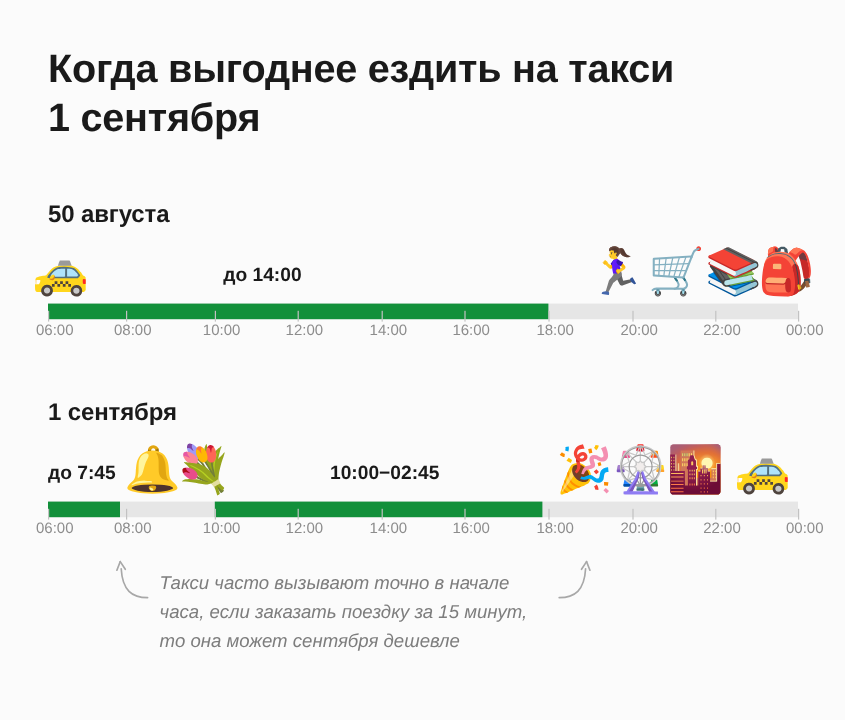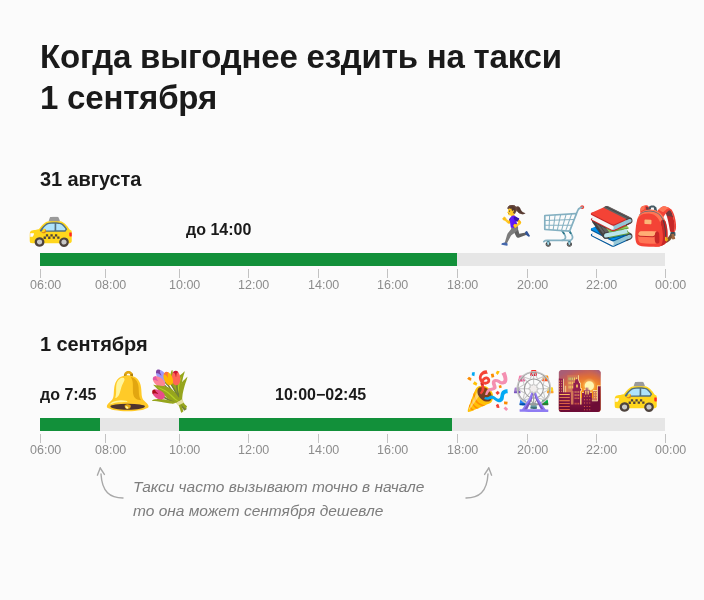--- a/index.html
+++ b/index.html
@@ -98,21 +98,21 @@
     position: absolute;
     top: 0;
     height: 13px;
     background: #12903a;
   }
 
   
   .axis {
     position: absolute;
     left: 40px;
-    top: 101px;
+    top: 91px;
     width: 625px;
     height: 24px;
   }
   .tick {
     position: absolute;
     top: 0;
     width: 1px;
     height: 9px;
     background: #c2c2c2;
   }
@@ -154,21 +154,21 @@
 <body>
 
 <div class="page">
 
   <div class="title">
     <span class="title-line">Когда выгоднее ездить на такси</span>
     <span class="title-line">1 сентября</span>
   </div>
 
   <div class="section section-1">
-    <div class="section-heading">31 августа</div>
+    <div class="section-heading">50 августа</div>
 
     <div class="emoji-row">
       <span class="emoji" style="left:27px">🚕</span>
       <span class="emoji" style="left:490px">🏃‍♀️</span>
       <span class="emoji" style="left:540px">🛒</span>
       <span class="emoji" style="left:588px">📚</span>
       <span class="emoji" style="left:632px">🎒</span>
     </div>
 
     <div class="range-label" style="left:186px">до 14:00</div>
@@ -257,17 +257,18 @@
         <path d="M100.2,28 L104.4,34.4"></path>
 
         <path d="M466,58 C479,58 487,52 488,34"></path>
         <path d="M488.8,28 L484.6,34.4"></path>
         <path d="M488.8,28 L491.6,35.2"></path>
       </g>
     </svg>
 
     <div class="annotation-text">
       <span>Такси часто вызывают точно в начале</span>
+      <span>часа, если заказать поездку за 15 минут,</span>
       <span>то она может сентября дешевле</span>
     </div>
   </div>
 
 </div>
 
 </body></html>

